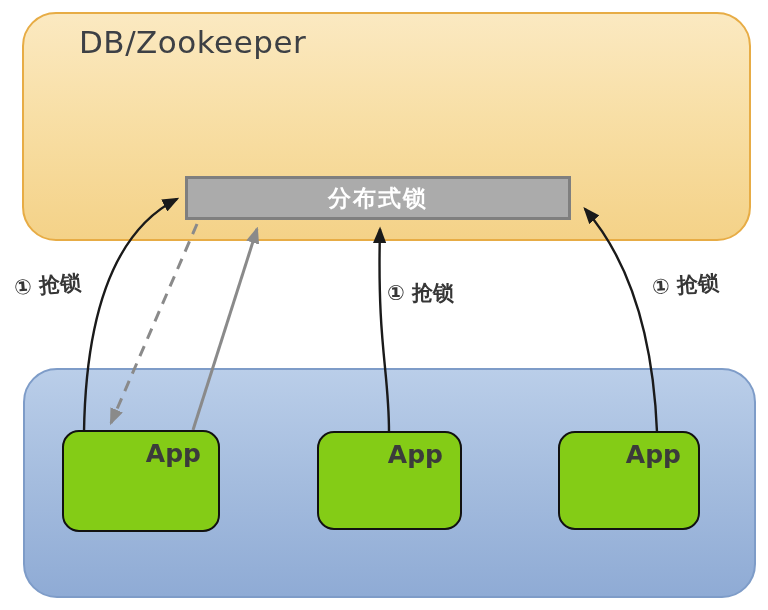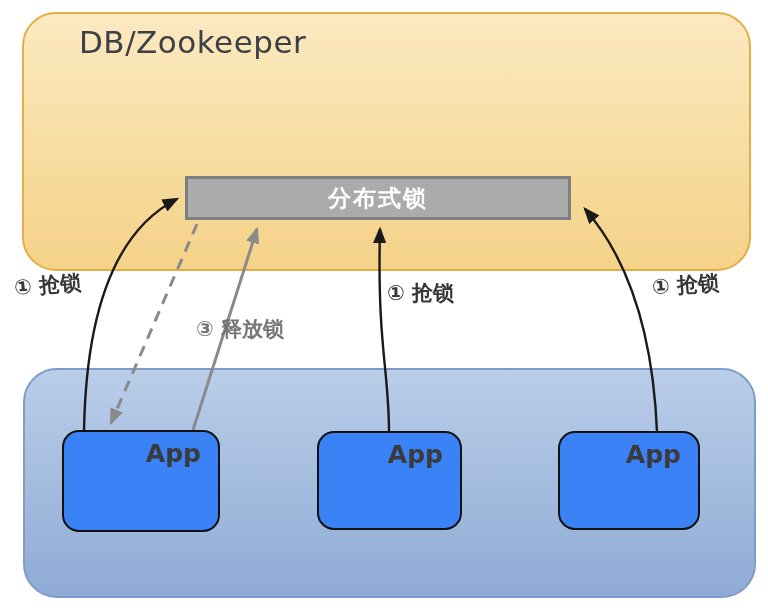--- a/index.html
+++ b/index.html
@@ -5,21 +5,21 @@
   html,body{margin:0;padding:0;background:#fff;}
   .stage{
     position:relative;
     width:768px;height:610px;
     background:#ffffff;
     overflow:hidden;
     font-family:"DejaVu Sans","Liberation Sans",sans-serif;
   }
   
   .db-box{
-    position:absolute;left:22px;top:12px;width:729px;height:259px;
+    position:absolute;left:22px;top:12px;width:729px;height:229px;
     background:linear-gradient(180deg,#FBE9C1 0%,#F8DFA6 45%,#F4D288 100%);
     border:2px solid #E7AC45;
     border-radius:34px;
     box-sizing:border-box;
   }
   .db-title{
     position:absolute;left:55px;top:10px;
     font-size:31px;color:#3D4045;letter-spacing:0.5px;
   }
   
@@ -37,21 +37,21 @@
     border:3px solid #7F7F7F;
     box-sizing:border-box;
     display:flex;align-items:center;justify-content:center;
   }
   .lock-label{
     color:#ffffff;font-size:23px;font-weight:bold;letter-spacing:2px;
   }
   
   .app-box{
     position:absolute;
-    background:#3b82f6;
+    background:#84cc16;
     border:2.5px solid #111111;
     border-radius:17px;
     box-sizing:border-box;
   }
   .app1{left:62px;top:430px;width:158px;height:102px;}
   .app2{left:317px;top:431px;width:145px;height:99px;}
   .app3{left:558px;top:431px;width:142px;height:99px;}
   .app-label{
     position:absolute;top:7px;right:17px;
     font-size:25px;font-weight:bold;color:#3B3B3B;
@@ -118,18 +118,17 @@
     <span class="app-label">App</span>
   </div>
   <div class="app-box app2">
     <span class="app-label">App</span>
   </div>
   <div class="app-box app3">
     <span class="app-label">App</span>
   </div>
 
   <div class="arrow-label lbl-grab-left">① 抢锁</div>
-  <div class="arrow-label lbl-release">③ 释放锁</div>
   <div class="arrow-label lbl-grab-mid">① 抢锁</div>
   <div class="arrow-label lbl-grab-right">① 抢锁</div>
 
 
 </div>
 
 </body></html>

